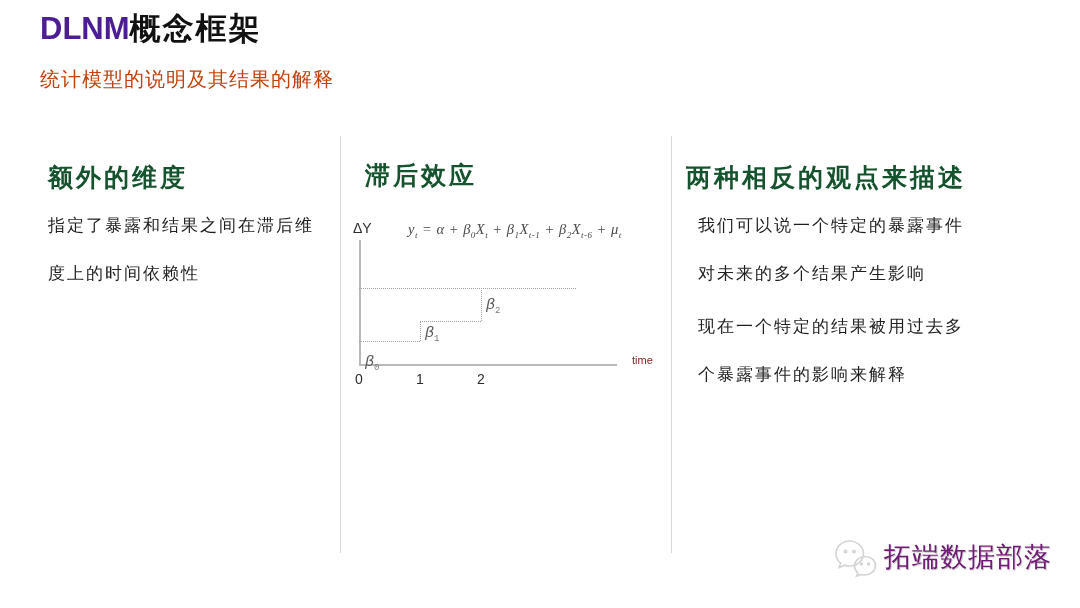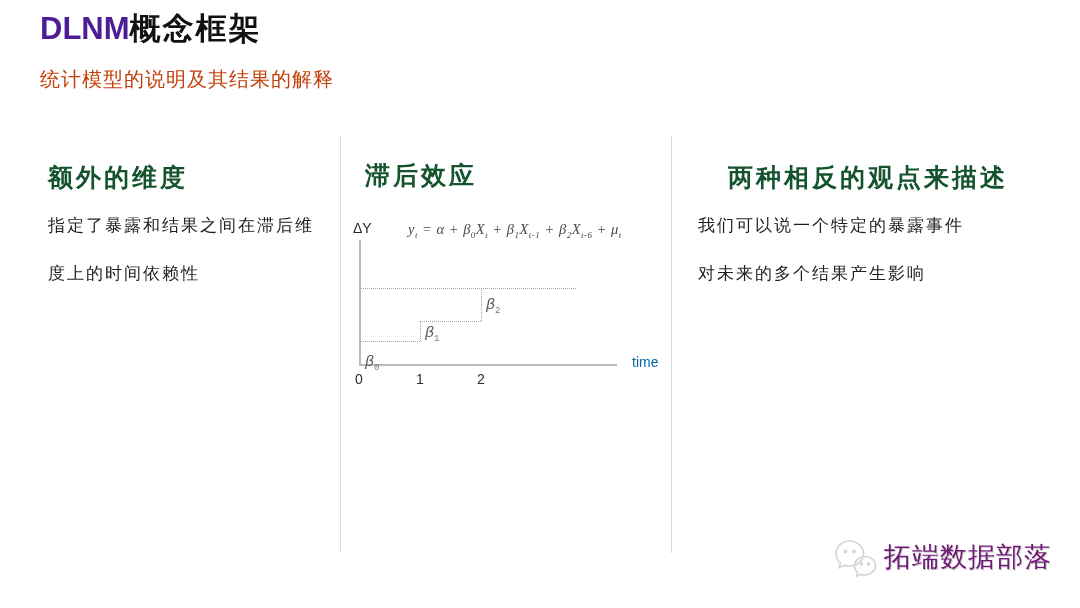--- a/index.html
+++ b/index.html
@@ -60,21 +60,21 @@
   #chart .vaxis{position:absolute;width:2px;background:#b9b9b9;}
   #chart .haxis{position:absolute;height:2px;background:#b9b9b9;}
   #chart .hdash{position:absolute;border-top:1px dotted #a3a3a3;height:0;}
   #chart .vdash{position:absolute;border-left:1px dotted #a3a3a3;width:0;}
   #chart .tick{
     position:absolute;font-size:14px;color:#2b2b2b;
     font-family:"Liberation Sans",sans-serif;
   }
   #chart .xlab{
     position:absolute;left:293px;top:136px;
-    font-size:14px;color:#0369a1;font-family:"Liberation Sans",sans-serif;
+    font-size:11px;color:#7f1d1d;font-family:"Liberation Sans",sans-serif;
   }
   #chart .blabel{
     position:absolute;
     font-family:Liberation Mono, monospace;font-style:italic;
     font-size:15px;color:#5a5a5a;white-space:nowrap;
   }
   #chart .blabel sub{font-size:9px;font-style:normal;color:#7a7a7a;}
   
   .watermark{
     position:absolute;left:830px;top:536px;width:230px;height:50px;
@@ -121,23 +121,24 @@
       <div class="vdash" style="left: 81px; top: 102.68px; height: 20.52px;"></div>
       <div class="vdash" style="left: 142px; top: 70px; height: 32.68px;"></div>
       <div class="tick" style="left: 16px; top: 153px;">0</div>
       <div class="tick" style="left: 77px; top: 153px;">1</div>
       <div class="tick" style="left: 138px; top: 153px;">2</div>
       <div class="blabel" style="left: 26.1px; top: 126.012px; margin-top: 10px;">β<sub>0</sub></div>
       <div class="blabel" style="left: 85.88px; top: 107.012px;">β<sub>1</sub></div>
       <div class="blabel" style="left: 146.88px; top: 79.12px;">β<sub>2</sub></div>
     </div>
 
-  <div class="col-heading" style="left:728px;top:161px;">两种相反的观点来描述</div>
+  <div class="col-heading" style="left:686px;top:161px;">两种相反的观点来描述</div>
   <div class="col-body" style="left:698px;top:202px;">
     <p>我们可以说一个特定的暴露事件对未来的多个结果产生影响</p>
+    <p>现在一个特定的结果被用过去多个暴露事件的影响来解释</p>
   </div>
 
   <div class="watermark">
     <svg width="50" height="44" viewBox="0 0 50 44">
       <g fill="none" stroke="#d4d4d4" stroke-width="1.6">
         <path d="M33.5 15.5c0 6.9-6.3 12.5-14 12.5-1.7 0-3.4-.3-4.9-.8L9 29.5l1.6-4.3C7.8 22.9 6 19.4 6 15.5 6 8.6 12.3 3 19.5 3s14 5.6 14 12.5z"></path>
         <path d="M45.5 27.5c0 5.2-4.8 9.5-10.7 9.5-1.3 0-2.6-.2-3.8-.6l-4.4 1.7 1.2-3.3c-2.1-1.7-3.3-4.1-3.3-6.8 0-5.2 4.8-9.5 10.7-9.5s10.3 3.8 10.3 9z"></path>
         <circle cx="15.5" cy="13.5" r="1.2"></circle>
         <circle cx="24" cy="13.5" r="1.2"></circle>
         <circle cx="31.5" cy="26" r="1"></circle>

